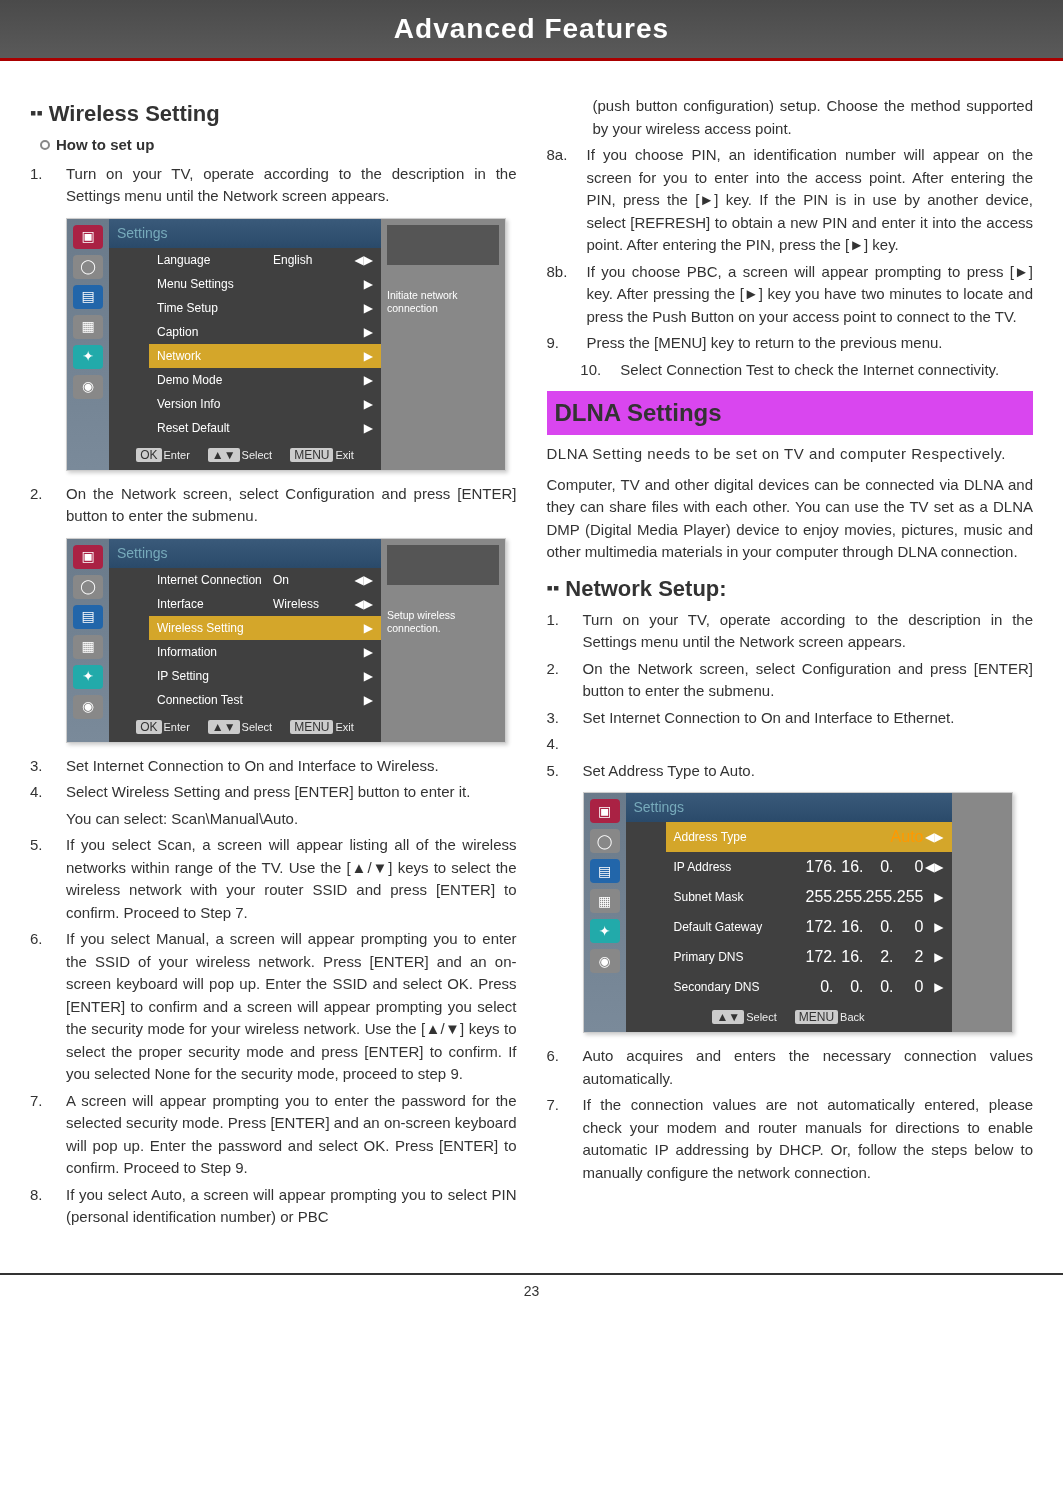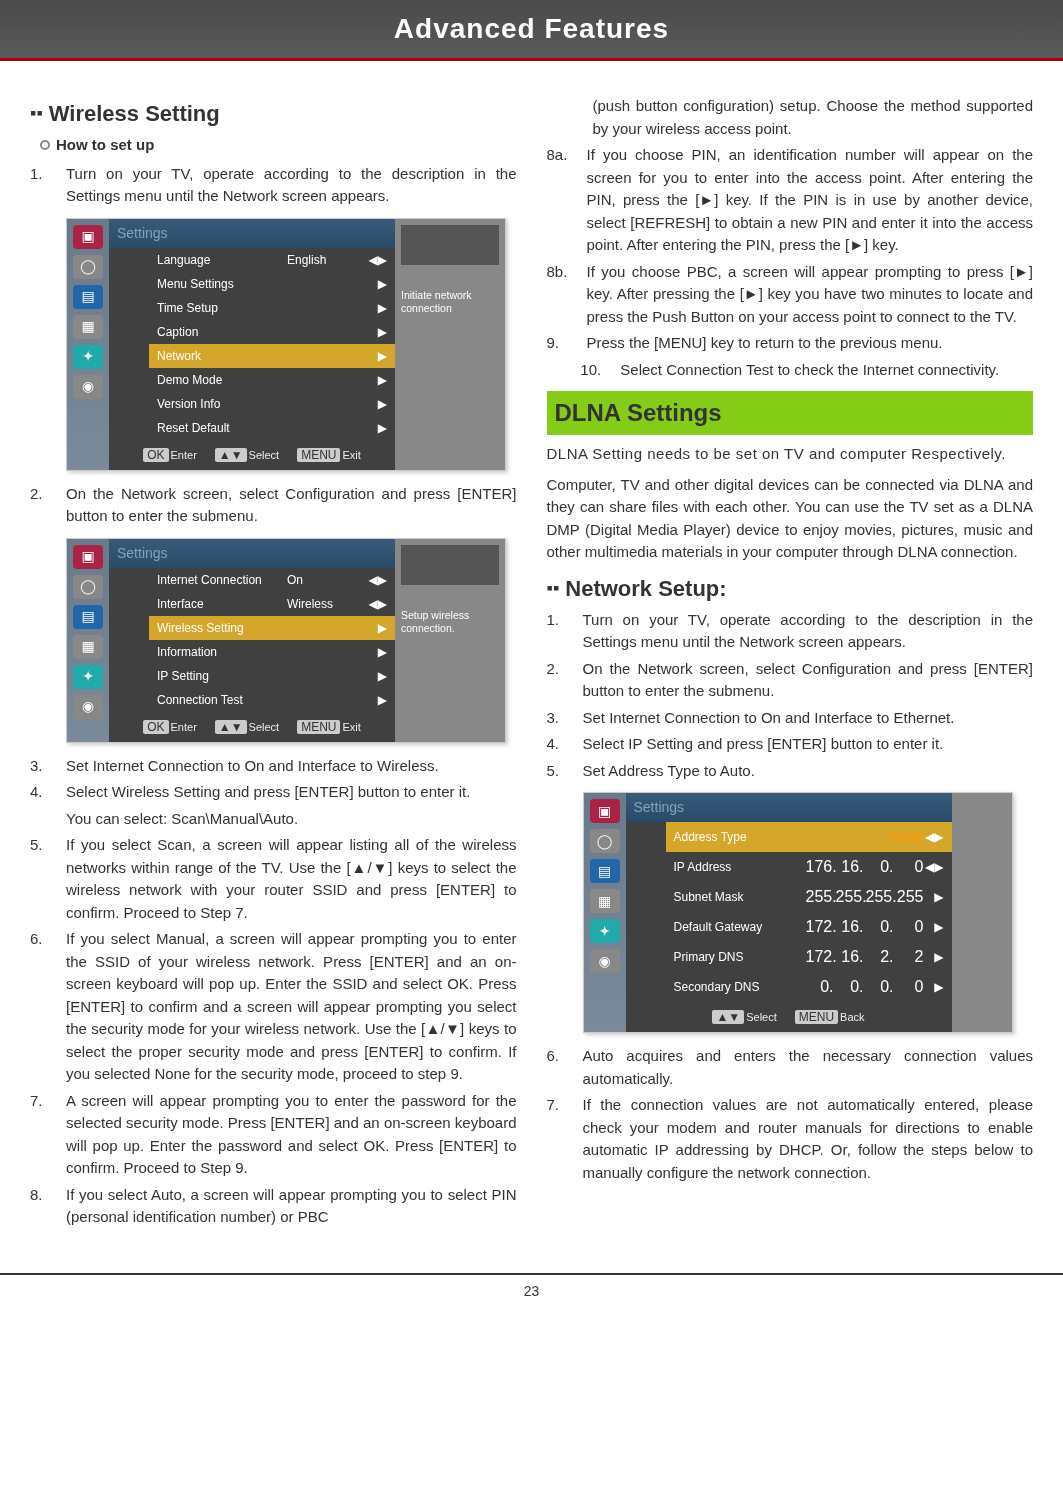--- a/index.html
+++ b/index.html
@@ -50,21 +50,21 @@
   gap: 6px;
   margin: 2px 0 6px 10px;
 }
 .round-bullet {
   width: 10px; height: 10px;
   border: 2px solid #888;
   border-radius: 50%;
   display: inline-block;
 }
 .shade-h2 {
-  background: #84cc16;
+  background: #d946ef;
   font-size: 24px;
   font-weight: bold;
   padding: 4px 8px;
   margin: 10px 0 8px 0;
 }
 ol.numlist {
   list-style: none;
   padding-left: 0;
 }
 ol.numlist > li {
@@ -147,21 +147,21 @@
   font-size: 11px;
   color: #eee;
 }
 .kb {
   background: #ccc; color: #333;
   padding: 0 4px; border-radius: 2px;
   font-size: 12px;
   margin-right: 2px;
 }
 .side-box {
-  width: 110px;
+  width: 124px;
   background: #888;
   color: #fff;
   font-size: 11px;
   padding: 6px;
   display: flex;
   flex-direction: column;
 }
 .side-box .thumb {
   height: 40px;
   background: #555;
@@ -415,21 +415,20 @@
         <div style="display: flex; gap: 10px; margin: 4px 0px; text-align: justify;">
           <span style="min-width: 26px;">2.</span>
           <span>On the Network screen, select Configuration and press [ENTER] button to enter the submenu.</span>
         </div>
         <div style="display: flex; gap: 10px; margin: 4px 0px; text-align: justify;">
           <span style="min-width: 26px;">3.</span>
           <span>Set Internet Connection to On and Interface to Ethernet.</span>
         </div>
         <div style="display: flex; gap: 10px; margin: 4px 0px; text-align: justify;">
           <span style="min-width: 26px;">4.</span>
-          <span>Select IP Setting and press [ENTER] button to enter it.</span>
         </div>
         <div style="display: flex; gap: 10px; margin: 4px 0px; text-align: justify;">
           <span style="min-width: 26px;">5.</span>
           <span>Set Address Type to Auto.</span>
         </div>
       </div>
 
     <div class="tvpanel" style="width:430px;">
       <div class="icon-col">
         <div class="ic red">▣</div>

